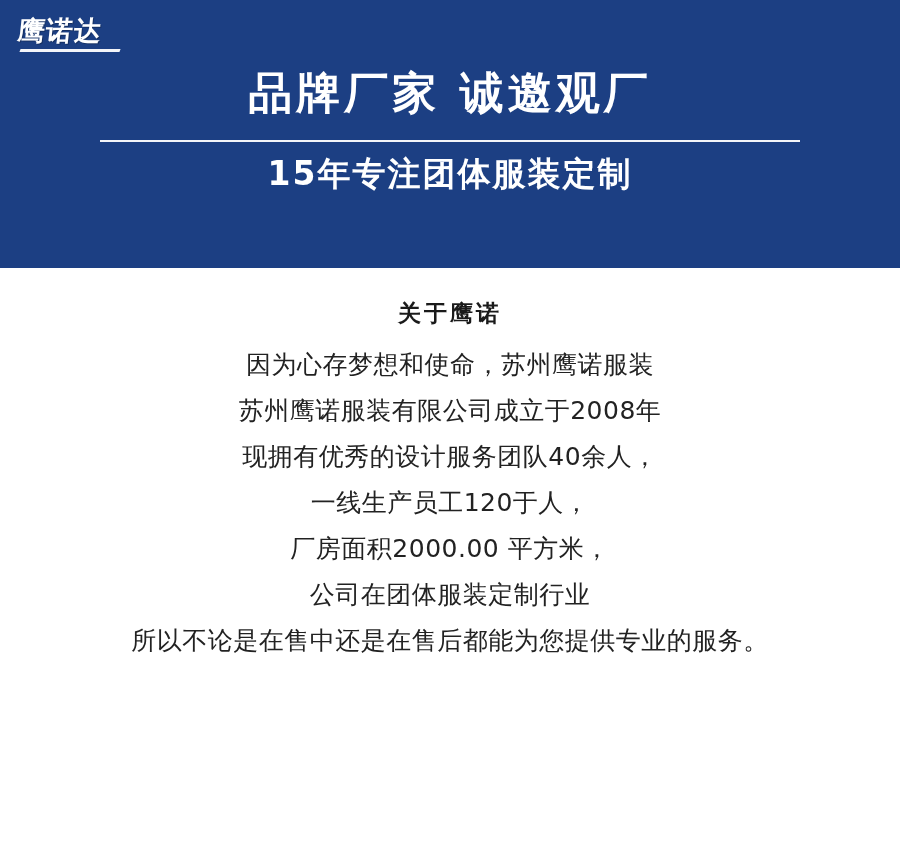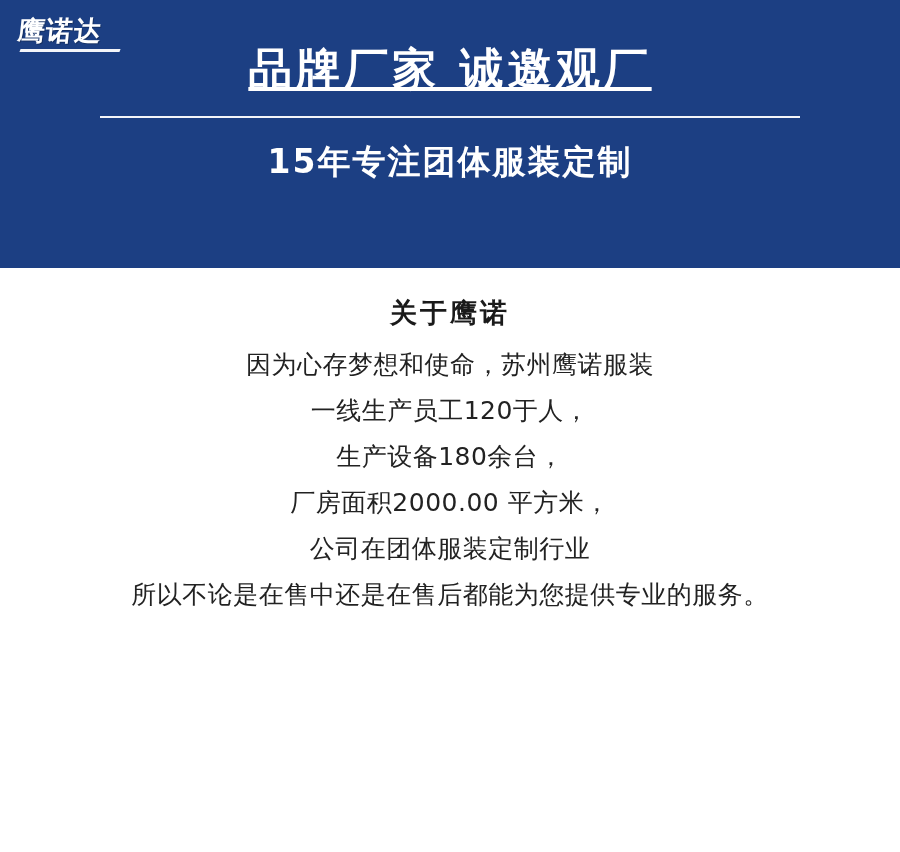--- a/index.html
+++ b/index.html
@@ -61,56 +61,55 @@
     left: 0;
     top: 0;
     width: 900px;
     height: 268px;
     display: flex;
     flex-direction: column;
     align-items: center;
     justify-content: flex-start;
   }
   .banner-title {
-    margin-top: 44px;
+    margin-top: 68px;
     color: #ffffff;
     font-size: 44px;
     font-weight: bold;
     letter-spacing: 4px;
     line-height: 50px;
     text-align: center;
-    text-decoration: underline;
   }
   .banner-rule {
     margin-top: 22px;
     width: 700px;
     height: 2px;
     background: #ffffff;
     opacity: 0.95;
   }
   .banner-subtitle {
-    margin-top: 24px;
+    margin-top: 12px;
     color: #ffffff;
     font-size: 33px;
     font-weight: bold;
     letter-spacing: 2px;
     line-height: 40px;
     text-align: center;
   }
 
   
   .content {
     position: relative;
     width: 900px;
     padding-top: 26px;
     text-align: center;
   }
   .section-title {
     color: #1a1a1a;
-    font-size: 27px;
+    font-size: 23px;
     font-weight: bold;
     letter-spacing: 3px;
     line-height: 38px;
     text-align: center;
   }
   .body-lines {
     margin-top: 10px;
   }
   .body-line {
     color: #222222;
@@ -135,21 +134,22 @@
       <div class="banner-title">品牌厂家  诚邀观厂</div>
       <div class="banner-rule"></div>
       <div class="banner-subtitle">15年专注团体服装定制</div>
     </div>
   </div>
 
   <div class="content">
     <div class="section-title">关于鹰诺</div>
     <div class="body-lines">
       <div class="body-line">因为心存梦想和使命，苏州鹰诺服装</div>
+      <div class="body-line">苏州鹰诺服装有限公司成立于2008年</div>
+      <div class="body-line">现拥有优秀的设计服务团队40余人，</div>
       <div class="body-line">一线生产员工120于人，</div>
-      <div class="body-line">生产设备180余台，</div>
       <div class="body-line">厂房面积2000.00 平方米，</div>
       <div class="body-line">公司在团体服装定制行业</div>
       <div class="body-line">所以不论是在售中还是在售后都能为您提供专业的服务。</div>
     </div>
   </div>
 
 </div>
 
 </body></html>

